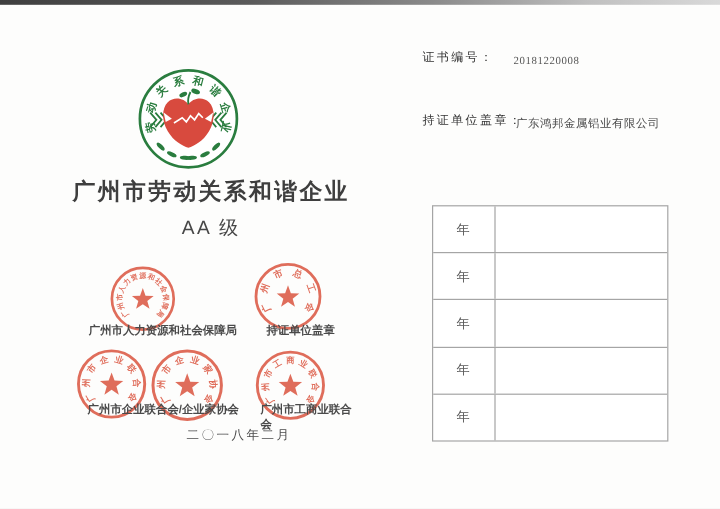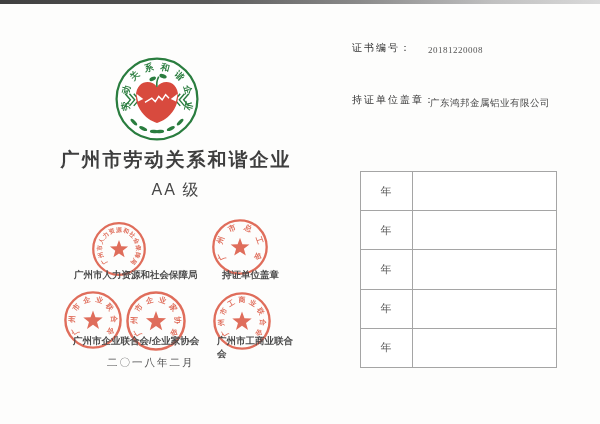--- a/index.html
+++ b/index.html
@@ -23,21 +23,21 @@
   .s3 { left:63px;  top:290px; width:60px; height:60px; }
   .s4 { left:125px; top:290px; width:62px; height:62px; }
   .s5 { left:212px; top:291px; width:60px; height:60px; }
 
   .stamp-label { position:absolute; font-size:9.5px; font-weight:700; color:#4a4a4a;
     text-align:left; letter-spacing:0px; z-index:1;margin-left:19px; }
   .lb1a { left:55px;  top:269px; width:135px; }
   .lb1b { left:203px; top:269px; width:75px;  }
   .lb2a { left:54px;  top:335px; width:140px; }
   .lb2b { left:198px; top:335px; width:85px;  }
-  .date-line { position:absolute; left:107px; top:356px; width:136px; text-align:left;
+  .date-line { position:absolute; left:107px; top:356px; width:136px; text-align:right;
     font-size:10.5px; color:#4c4c4c; letter-spacing:2px; }
 
   
   .cert-no-label, .holder-label { position:absolute; font-size:10px; font-weight:400;
     color:#333; letter-spacing:2px; }
   .cert-no-label { left:352px; top:41px; }
   .cert-no-value { position:absolute; left:428px; top:45px; font-size:9px; color:#555;
     font-family:"Liberation Serif","DejaVu Serif",serif; letter-spacing:0.5px; }
   .holder-label { left:352px; top:93px;text-align:right; }
   .holder-value { position:absolute; left:430px; top:97px; font-size:9.5px; color:#474747;

